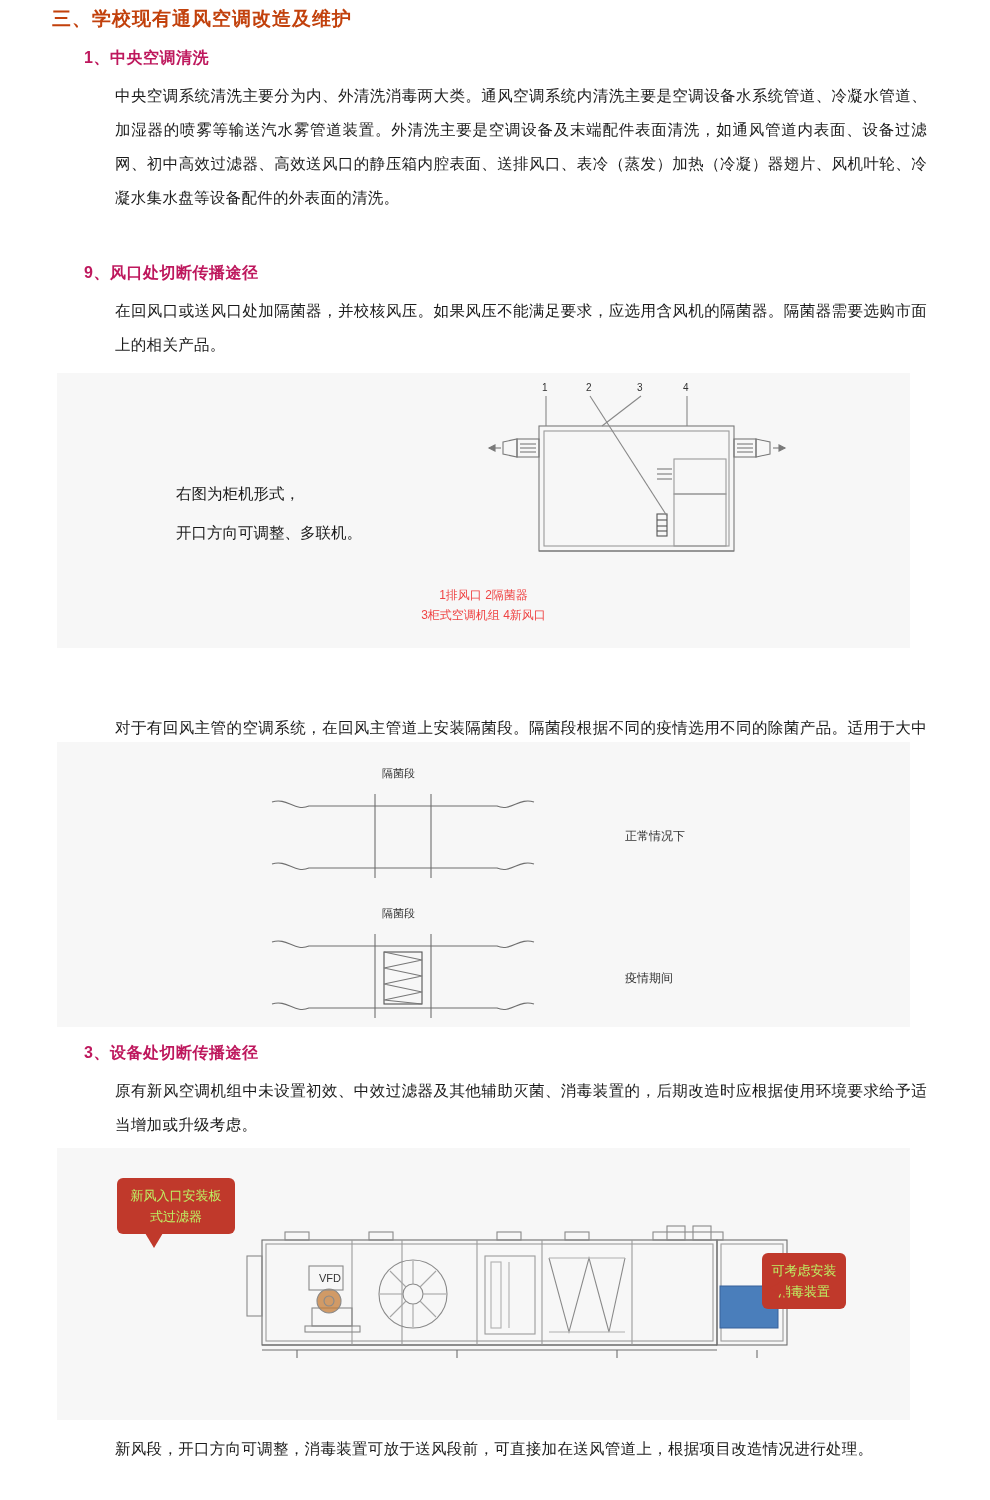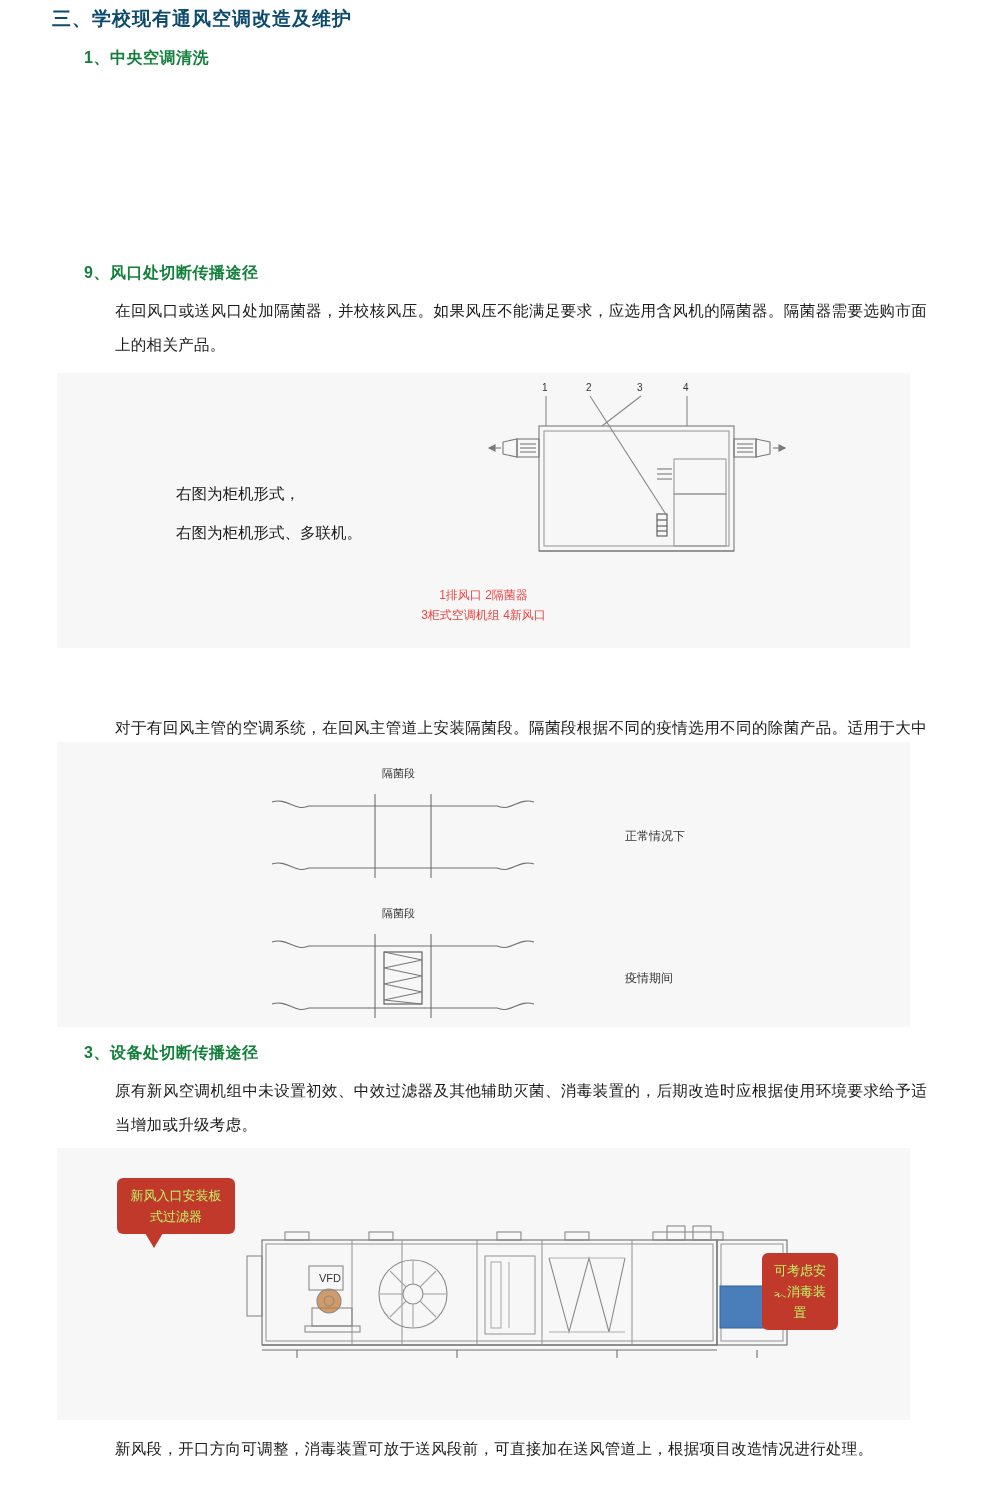--- a/index.html
+++ b/index.html
@@ -7,25 +7,25 @@
     width:990px;height:1500px;
     background:#ffffff;
     font-family:"Liberation Sans","DejaVu Sans",sans-serif;
     color:#1a1a1a;
     overflow:hidden;
   }
   .page{position:relative;width:990px;height:1500px;}
 
   .h1{
     position:absolute;left:52px;top:6px;
-    font-size:19px;font-weight:bold;letter-spacing:1px;color:#0c4a6e;
+    font-size:19px;font-weight:bold;letter-spacing:1px;color:#c2410c;
   }
   .h2{
     position:absolute;
-    font-size:16px;font-weight:bold;color:#15803d;letter-spacing:.5px;
+    font-size:16px;font-weight:bold;color:#be185d;letter-spacing:.5px;
   }
   .para{
     position:absolute;
     font-size:15.5px;line-height:34px;color:#1a1a1a;
     text-align:justify;letter-spacing:.3px;
   }
 
   .figbox{
     position:absolute;
     background:#f7f7f7;
@@ -78,28 +78,29 @@
   }
 </style>
 </head>
 <body>
 
 <div class="page">
 
   <div class="h1">三、学校现有通风空调改造及维护</div>
 
   <div class="h2" style="left:84px;top:48px;">1、中央空调清洗</div>
+  <div class="para" style="left:115px;top:79px;width:812px;">中央空调系统清洗主要分为内、外清洗消毒两大类。通风空调系统内清洗主要是空调设备水系统管道、冷凝水管道、加湿器的喷雾等输送汽水雾管道装置。外清洗主要是空调设备及末端配件表面清洗，如通风管道内表面、设备过滤网、初中高效过滤器、高效送风口的静压箱内腔表面、送排风口、表冷（蒸发）加热（冷凝）器翅片、风机叶轮、冷凝水集水盘等设备配件的外表面的清洗。</div>
 
   <div class="h2" style="left:84px;top:263px;">9、风口处切断传播途径</div>
   <div class="para" style="left:115px;top:294px;width:812px;">在回风口或送风口处加隔菌器，并校核风压。如果风压不能满足要求，应选用含风机的隔菌器。隔菌器需要选购市面上的相关产品。</div>
 
   <div class="figbox" style="left:57px;top:373px;width:853px;height:275px;">
 
     <div class="figcaption-left" style="left:103px;top:104px;width:330px;">右图为柜机形式，</div>
-    <div class="figcaption-left" style="left:103px;top:143px;width:340px;">右图为柜机形式、多联机。</div>
+    <div class="figcaption-left" style="left:103px;top:143px;width:340px;">开口方向可调整、多联机。</div>
 
     <svg class="fig1-svg" width="853" height="275" viewBox="0 0 853 275">
       <g fill="none" stroke="#7a7a7a" stroke-width="1.1">
 
         <rect x="482" y="53" width="195" height="125"></rect>
         <rect x="487" y="58" width="185" height="115" stroke="#9b9b9b"></rect>
 
         <rect x="617" y="86" width="52" height="35" stroke="#9b9b9b"></rect>
         <rect x="617" y="121" width="52" height="52" stroke="#9b9b9b"></rect>
 
@@ -250,18 +251,18 @@
         <line x1="400" y1="202" x2="400" y2="210"></line>
         <line x1="560" y1="202" x2="560" y2="210"></line>
         <line x1="700" y1="202" x2="700" y2="210"></line>
       </g>
 
       <rect x="663" y="138" width="58" height="42" fill="#4a7ebb" stroke="#37619a"></rect>
       <text x="262" y="134" font-family="Liberation Sans, sans-serif" font-size="11" fill="#333">VFD</text>
     </svg>
 
     <div class="callout callout-left" style="left:60px;top:30px;width:118px;">新风入口安装板式过滤器</div>
-    <div class="callout callout-right" style="left:705px;top:105px;width:76px;">可考虑安装消毒装置</div>
+    <div class="callout callout-right" style="left:705px;top:105px;width:84px;">可考虑安装消毒装置</div>
   </div>
 
   <div class="para" style="left:115px;top:1432px;width:812px;">新风段，开口方向可调整，消毒装置可放于送风段前，可直接加在送风管道上，根据项目改造情况进行处理。</div>
 
 </div>
 
 </body></html>

